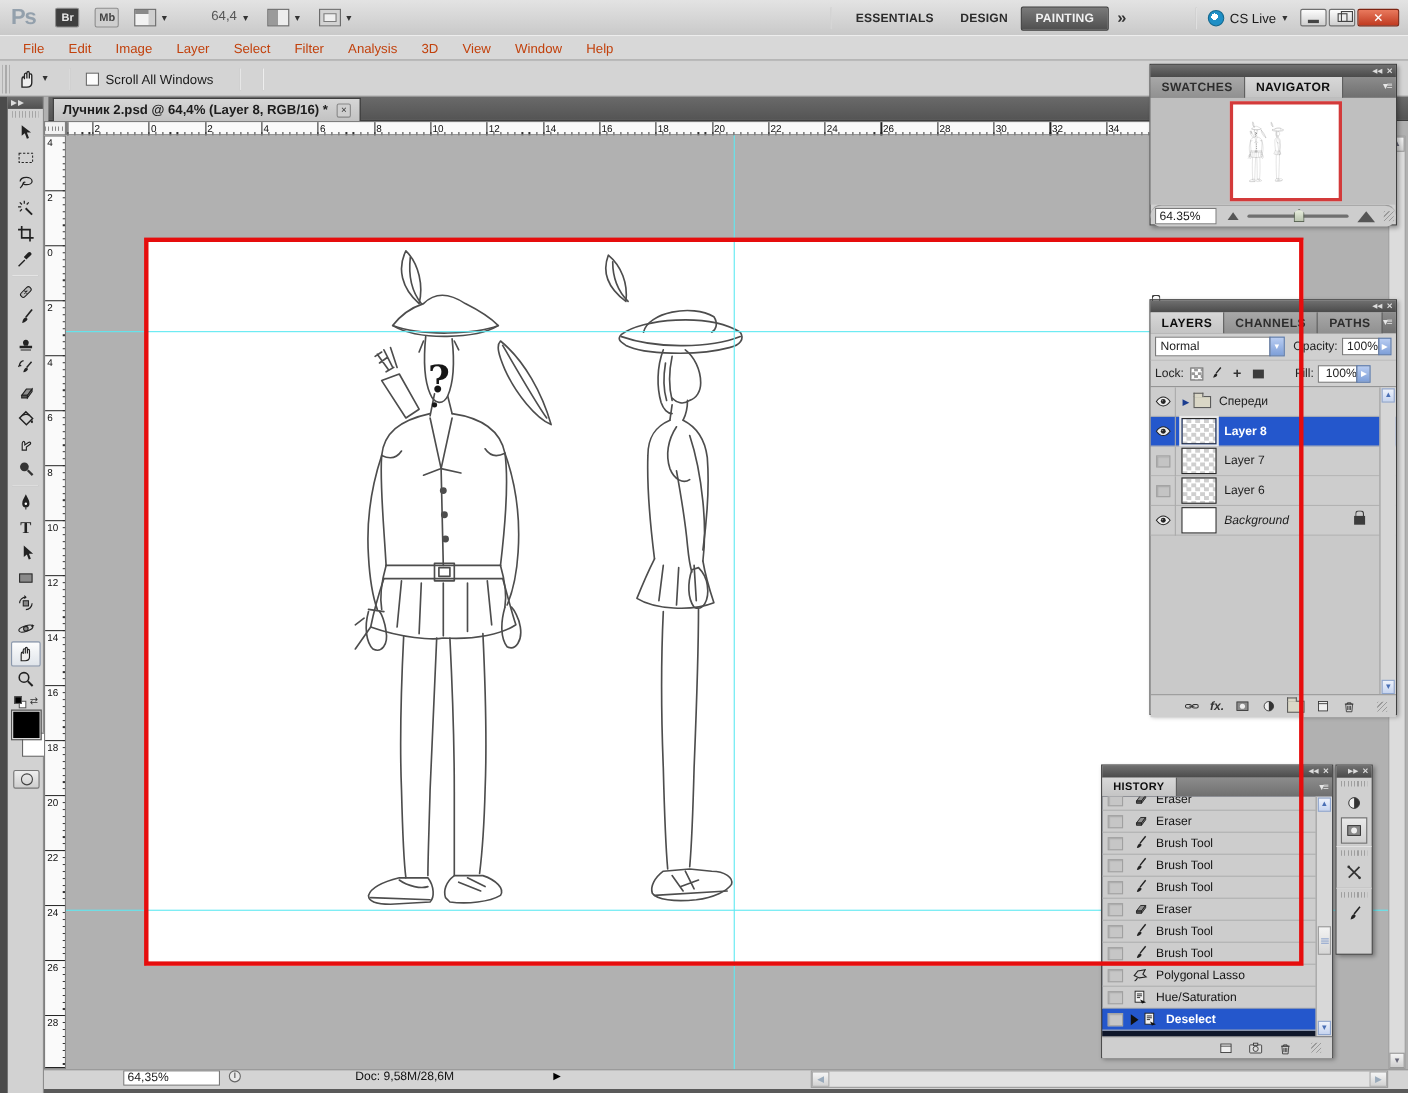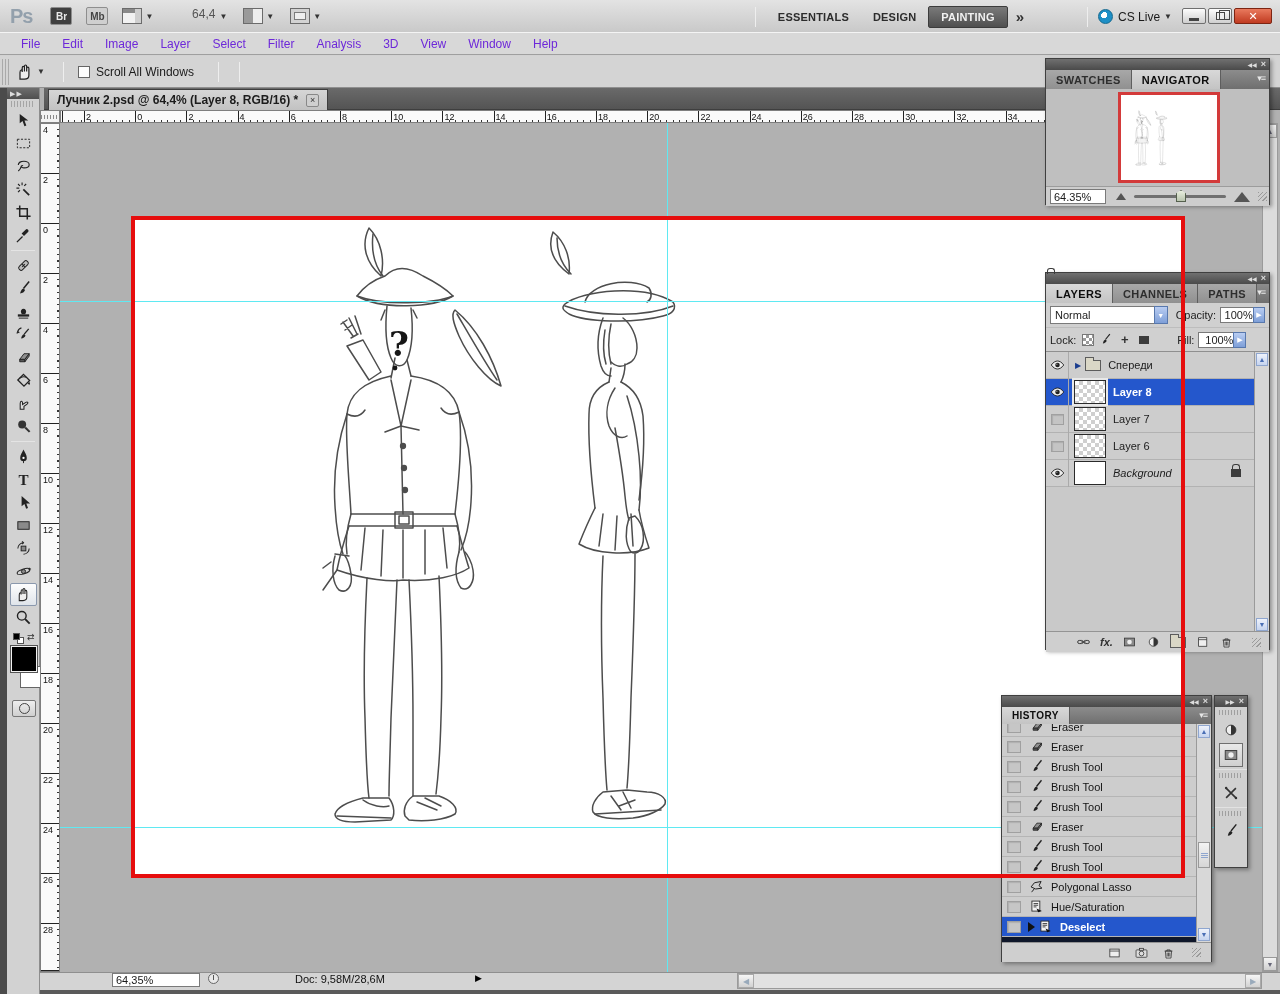--- a/index.html
+++ b/index.html
@@ -33,21 +33,21 @@
     background:linear-gradient(#fdfdfd,#cfcfcf); display:flex; align-items:center; justify-content:center;
     font-size:9px; color:#333; }
   #win-close { width:38px; background:linear-gradient(#e97a5e,#c03a20); color:#fff; font-weight:bold; font-size:11px; border-color:#7d2412; }
   #win-min i { display:block; width:10px; height:3px; background:#444; margin-top:7px; }
   .rsq { position:relative; width:9px; height:8px; border:1px solid #444; background:#eee; }
   .rsq::before { content:""; position:absolute; left:2px; top:-3px; width:9px; height:8px; border:1px solid #444; }
 
   
   #menubar { position:absolute; left:0; top:33px; width:1280px; height:22px; background:#d8d8d8;
     border-bottom:1px solid #9f9f9f; display:flex; align-items:center; padding-left:10px; }
-  .menu-item { padding:19px 11px; font-size:12px; color:#6d28d9; }
+  .menu-item { padding:19px 11px; font-size:12px; color:#c2410c; }
 
   
   #optionsbar { position:absolute; left:0; top:56px; width:1280px; height:32px; background:#d4d4d4;
     border-bottom:1px solid #8f8f8f; display:flex; align-items:center; }
   #opt-grip { width:7px; height:26px; margin:0 6px 0 2px;
     background:repeating-linear-gradient(90deg,#aaa 0 1px,transparent 1px 3px); }
   .opt-toolic { width:20px; height:20px; }
   .chkbox { width:12px; height:12px; border:1px solid #666; background:#fdfdfd; margin:0 6px 0 4px; }
   .opt-btn { height:22px; padding:0 14px; margin-right:8px; border:1px solid #2c3a6b; border-radius:3px;
     background:linear-gradient(#ffffff,#e4e4e4); font-size:12px; color:#111; display:flex; align-items:center; }
@@ -101,21 +101,21 @@
   #guide-h2 { left:20px; top:739px; width:1202px; height:1px; }
   #vscroll { position:absolute; right:2px; top:35px; width:16px; height:849px; background:#dcdcdc; border:1px solid #9a9a9a; z-index:7; }
   .scr-arrow { position:absolute; left:0; width:14px; height:14px; background:linear-gradient(#f4f4f4,#cfcfcf);
     border:1px solid #999; font-size:7px; color:#667; text-align:center; line-height:13px; }
   #statusbar { position:absolute; left:0; top:884px; width:1240px; height:18px; background:#d4d4d4; border-top:1px solid #8f8f8f;
     display:flex; font-size:11px; z-index:8; }
   #status-zoom { width:88px; height:14px; background:#fff; border:1px solid #7a7a7a; margin-left:72px;
     font-size:11px; padding:0 3px; line-height:13px; }
   #status-clock { width:11px; height:11px; border:1px solid #666; border-radius:50%; margin:0 8px; position:relative; background:#e9e9e9; }
   #status-clock::before { content:""; position:absolute; left:4px; top:1px; width:1px; height:5px; background:#555; }
-  #status-doc { margin-left:68px; color:#111; }
+  #status-doc { margin-left:96px; color:#111; }
   #status-flyout { margin-left:90px; font-size:9px; color:#000; }
   #hscroll { position:absolute; left:697px; top:885px; width:525px; height:16px; background:#e2e2e2; border:1px solid #9a9a9a; z-index:9; }
   .hscr-arrow { position:absolute; top:0; width:16px; height:14px; background:linear-gradient(#f6f6f6,#d2d2d2); border:1px solid #aaa;
     color:#9ab; font-size:8px; text-align:center; line-height:13px; }
   #botstrip { position:absolute; left:0; top:902px; width:1240px; height:4px; background:#5a5a5a; }
 
   
   .panel { position:absolute; background:#d0d0d0; border:1px solid #3f3f3f; box-shadow:2px 2px 4px rgba(0,0,0,.35); z-index:20; }
   .ptitle { height:11px; background:linear-gradient(#707070,#4a4a4a); display:flex; justify-content:flex-end; align-items:center; gap:4px; padding-right:3px; }
   .ptitle .tctl { color:#ddd; font-size:6px; line-height:1; }
@@ -123,21 +123,21 @@
   .ptabs { height:19px; background:linear-gradient(#8c8c8c,#6f6f6f); display:flex; align-items:flex-start; position:relative; }
   .ptab { height:19px; padding:0 10px; font-size:11px; font-weight:bold; letter-spacing:.4px; color:#2e2e2e;
     background:linear-gradient(#a8a8a8,#909090); border-right:1px solid #5e5e5e; display:flex; align-items:center; }
   .ptab.active { background:linear-gradient(#d8d8d8,#c4c4c4); color:#0d0d0d; }
   .pmenu { position:absolute; right:4px; top:3px; color:#e7e7e7; font-size:9px; letter-spacing:-1px; }
 
   
   #navigator { left:1045px; top:58px; width:225px; height:147px; }
   #nav-content { position:relative; height:97px; background:#bfbfbf; }
   #nav-thumb { position:absolute; left:72px; top:3px; width:102px; height:91px; background:#fff; border:3px solid #d33a3a; }
-  #nav-footer { height:20px; display:flex; align-items:center; border-top:1px solid #9c9c9c; background:#cdcdcd; }
+  #nav-footer { height:20px; display:flex; align-items:center; border-top:1px solid #9c9c9c; background:#cdcdcd;border-radius:10px; }
   #nav-zoom { width:56px; height:15px; background:#fff; border:1px solid #7a7a7a; font-size:11px; padding:0 3px; margin-left:4px; line-height:14px; }
   .mtn { width:0; height:0; border-left:5px solid transparent; border-right:5px solid transparent; border-bottom:7px solid #555; }
   .mtn.big { border-left-width:8px; border-right-width:8px; border-bottom-width:10px; }
   #nav-slider { position:relative; width:92px; height:3px; background:#707070; border-radius:2px; margin:0 8px; }
   #nav-thumbtack { position:absolute; left:42px; top:-5px; width:10px; height:12px; background:linear-gradient(#e8eede,#b9c4ae);
     border:1px solid #55604e; clip-path:polygon(50% 0,100% 30%,100% 100%,0 100%,0 30%); }
   .grip { width:9px; height:9px; margin-left:auto; margin-right:2px;
     background:repeating-linear-gradient(135deg,#9a9a9a 0 1px,transparent 1px 3px); }
 
   

